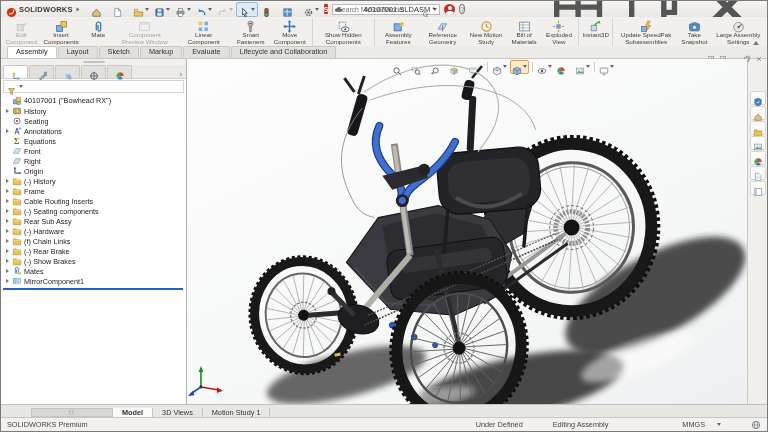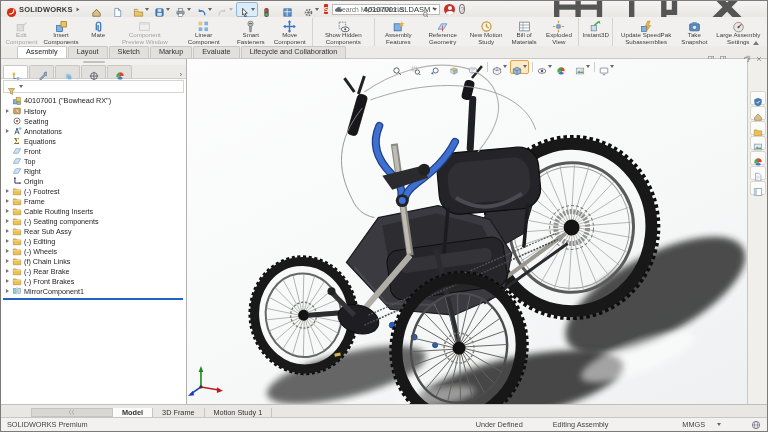--- a/index.html
+++ b/index.html
@@ -43,21 +43,21 @@
   .rbtn{display:flex;flex-direction:column;align-items:center;padding:1px 3px 0 3px;min-width:32px;max-width:62px;}
   .rbtn .ic{width:13px;height:13px;flex:none;}
   .rbtn .lbl{font-size:6.2px;line-height:1.12;text-align:center;color:#3c3c3c;}
   .rbtn .dd{margin-top:auto;padding-bottom:1px;}
   .rbtn:not(.has-dd) .dd{visibility:hidden;}
   .rbtn.disabled{filter:grayscale(1);opacity:.45;}
   .rbtn.sep-after{border-right:1px solid #d6d4d1;margin-right:2px;padding-right:5px;}
   .ribbon-collapse{position:absolute;right:6px;bottom:1px;width:0;height:0;
       border-left:3px solid transparent;border-right:3px solid transparent;border-bottom:4px solid #777;}
   
-  .tabrow{height:13px;flex:none;display:flex;align-items:flex-end;background:#ecebe8;padding-left:16px;
+  .tabrow{height:13px;flex:none;display:flex;align-items:flex-end;background:#ecebe8;padding-left:6px;
           border-bottom:1px solid #c9c7c4;position:relative;}
   .rtab{font-size:7.3px;color:#333;padding:1px 8px 1px 8px;background:#e2e0dd;border:1px solid #c9c7c4;
         border-bottom:none;border-radius:2px 2px 0 0;margin-right:1px;line-height:1.2;}
   .rtab.active{background:#fff;color:#222;}
   .docwin{position:absolute;right:4px;bottom:1px;display:flex;align-items:center;gap:4px;}
   .docwin .ic{width:8px;height:8px;opacity:.65;}
   
   .main{flex:1;display:flex;min-height:0;}
   
   .panel{width:186px;flex:none;background:#fff;border-right:1px solid #b4b2af;display:flex;flex-direction:column;}
@@ -556,29 +556,20 @@
             <div class="trow no-exp">
               <span class="exp">
                 <i></i>
               </span>
               <span class="ic"><svg viewBox="0 0 12 12" width="100%" height="100%">
                   <path d="M1.6 8.8 4.6 3.2h5.8L7.4 8.8Z" fill="#cfe2f2" stroke="#6a94bc" stroke-width=".7"></path>
                 </svg></span>
               <span>Front</span>
             </div>
 
-            <div class="trow no-exp">
-              <span class="exp">
-                <i></i>
-              </span>
-              <span class="ic"><svg viewBox="0 0 12 12" width="100%" height="100%">
-                  <path d="M1.6 8.8 4.6 3.2h5.8L7.4 8.8Z" fill="#cfe2f2" stroke="#6a94bc" stroke-width=".7"></path>
-                </svg></span>
-              <span>Top</span>
-            </div>
 
             <div class="trow no-exp">
               <span class="exp">
                 <i></i>
               </span>
               <span class="ic"><svg viewBox="0 0 12 12" width="100%" height="100%">
                   <path d="M1.6 8.8 4.6 3.2h5.8L7.4 8.8Z" fill="#cfe2f2" stroke="#6a94bc" stroke-width=".7"></path>
                 </svg></span>
               <span>Right</span>
             </div>
@@ -595,21 +586,21 @@
             </div>
 
             <div class="trow">
               <span class="exp">
                 <i></i>
               </span>
               <span class="ic"><svg viewBox="0 0 12 12" width="100%" height="100%">
                   <path d="M1.5 3.5h3.6l1 1.2h4.4v5.8H1.5Z" fill="#ecc14f" stroke="#9c7c2c" stroke-width=".6"></path>
                   <path d="M1.5 5.6h9" stroke="#f6dd96" stroke-width="1"></path>
                 </svg></span>
-              <span>(-) Footrest</span>
+              <span>(-) History</span>
             </div>
 
             <div class="trow">
               <span class="exp">
                 <i></i>
               </span>
               <span class="ic"><svg viewBox="0 0 12 12" width="100%" height="100%">
                   <path d="M1.5 3.5h3.6l1 1.2h4.4v5.8H1.5Z" fill="#ecc14f" stroke="#9c7c2c" stroke-width=".6"></path>
                   <path d="M1.5 5.6h9" stroke="#f6dd96" stroke-width="1"></path>
                 </svg></span>
@@ -651,68 +642,68 @@
             </div>
 
             <div class="trow">
               <span class="exp">
                 <i></i>
               </span>
               <span class="ic"><svg viewBox="0 0 12 12" width="100%" height="100%">
                   <path d="M1.5 3.5h3.6l1 1.2h4.4v5.8H1.5Z" fill="#ecc14f" stroke="#9c7c2c" stroke-width=".6"></path>
                   <path d="M1.5 5.6h9" stroke="#f6dd96" stroke-width="1"></path>
                 </svg></span>
-              <span>(-) Editing</span>
-            </div>
+              <span>(-) Hardware</span>
+            </div>
+
 
 
             <div class="trow">
               <span class="exp">
                 <i></i>
               </span>
               <span class="ic"><svg viewBox="0 0 12 12" width="100%" height="100%">
                   <path d="M1.5 3.5h3.6l1 1.2h4.4v5.8H1.5Z" fill="#ecc14f" stroke="#9c7c2c" stroke-width=".6"></path>
                   <path d="M1.5 5.6h9" stroke="#f6dd96" stroke-width="1"></path>
                 </svg></span>
-              <span>(-) Wheels</span>
+              <span>(f) Chain Links</span>
             </div>
 
             <div class="trow">
               <span class="exp">
                 <i></i>
               </span>
               <span class="ic"><svg viewBox="0 0 12 12" width="100%" height="100%">
                   <path d="M1.5 3.5h3.6l1 1.2h4.4v5.8H1.5Z" fill="#ecc14f" stroke="#9c7c2c" stroke-width=".6"></path>
                   <path d="M1.5 5.6h9" stroke="#f6dd96" stroke-width="1"></path>
                 </svg></span>
-              <span>(f) Chain Links</span>
+              <span>(-) Rear Brake</span>
             </div>
 
             <div class="trow">
               <span class="exp">
                 <i></i>
               </span>
               <span class="ic"><svg viewBox="0 0 12 12" width="100%" height="100%">
                   <path d="M1.5 3.5h3.6l1 1.2h4.4v5.8H1.5Z" fill="#ecc14f" stroke="#9c7c2c" stroke-width=".6"></path>
                   <path d="M1.5 5.6h9" stroke="#f6dd96" stroke-width="1"></path>
                 </svg></span>
-              <span>(-) Rear Brake</span>
-            </div>
-
-            <div class="trow">
-              <span class="exp">
-                <i></i>
-              </span>
-              <span class="ic"><svg viewBox="0 0 12 12" width="100%" height="100%">
-                  <path d="M1.5 3.5h3.6l1 1.2h4.4v5.8H1.5Z" fill="#ecc14f" stroke="#9c7c2c" stroke-width=".6"></path>
-                  <path d="M1.5 5.6h9" stroke="#f6dd96" stroke-width="1"></path>
-                </svg></span>
-              <span>(-) Front Brakes</span>
-            </div>
-
+              <span>(-) Show Brakes</span>
+            </div>
+
+            <div class="trow">
+              <span class="exp">
+                <i></i>
+              </span>
+              <span class="ic"><svg viewBox="0 0 12 12" width="100%" height="100%">
+                  <path d="M4 9V3.6a1.8 1.8 0 0 1 3.6 0V8a1.1 1.1 0 0 1-2.2 0V4.4" fill="none" stroke="#4a7ebb" stroke-width="1.1"></path>
+                  <circle cx="9.4" cy="9" r="1.6" fill="#e8b93f"></circle>
+                </svg></span>
+              <span>Mates</span>
+            </div>
 
             <div class="trow">
               <span class="exp">
                 <i></i>
               </span>
               <span class="ic"><svg viewBox="0 0 12 12" width="100%" height="100%">
                   <rect x="1.5" y="3" width="3.4" height="6" fill="#8fd0dd" stroke="#4a8a98" stroke-width=".5"></rect>
                   <rect x="7.1" y="3" width="3.4" height="6" fill="#cde" stroke="#4a8a98" stroke-width=".5"></rect>
                   <path d="M6 1.5v9" stroke="#888" stroke-width=".7" stroke-dasharray="1.4 1"></path>
                 </svg></span>
@@ -1074,21 +1065,21 @@
       </div>
   </div>
 
   <div class="btabs">
     <span class="bspacer"></span>
     <span class="bscroll">〈〈</span>
     <span style="display:flex">
 
         <span class="btab active no-exp">Model</span>
 
-        <span class="btab no-exp">3D Frame</span>
+        <span class="btab no-exp">3D Views</span>
 
         <span class="btab no-exp">Motion Study 1</span>
       </span>
   </div>
 
   <div class="statusbar">
     <span>SOLIDWORKS Premium</span>
     <span class="sb-right">
       <span>Under Defined</span>
       <span class="gap8"></span>

